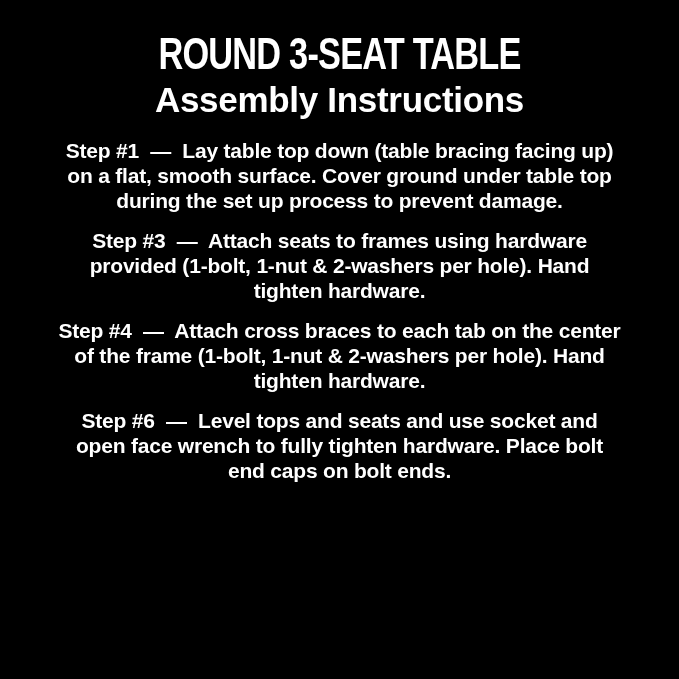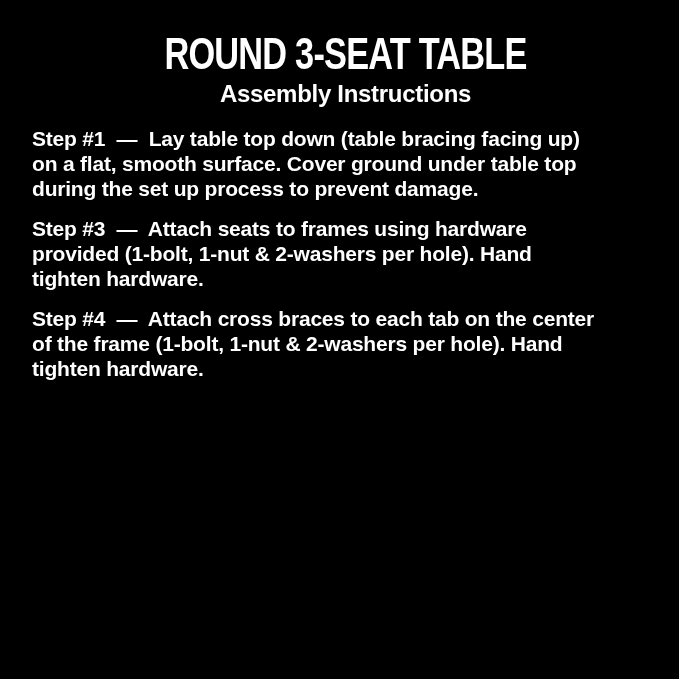--- a/index.html
+++ b/index.html
@@ -12,41 +12,42 @@
     background: #000000;
     color: #ffffff;
     font-family: "Liberation Sans", "DejaVu Sans", sans-serif;
     font-weight: 700;
     overflow: hidden;
   }
   .page {
     box-sizing: border-box;
     width: 679px;
     height: 679px;
-    padding: 32px 20px 0 32px;
+    padding: 32px 20px 0 20px;
   }
   .title {
     margin: 0;
     font-size: 44px;
     line-height: 1.0;
     text-align: center;
     letter-spacing: -1px;
     transform: scaleX(0.78);
     transform-origin: 50% 50%;
     white-space: nowrap;
   }
   .subtitle {
     margin: 4px 0 0 0;
-    font-size: 24px;
+    font-size: 35px;
     line-height: 1.15;
     text-align: center;
     letter-spacing: -0.3px;
   }
   .steps {
     margin-top: 18px;
+    text-align: center;
   }
   .step {
     margin: 0 0 15px 0;
     font-size: 21px;
     line-height: 25px;
     letter-spacing: -0.2px;
     white-space: pre-wrap;
   }
 </style>
 </head>
@@ -58,14 +59,17 @@
   <div class="steps">
     <p class="step">Step #1  —  Lay table top down (table bracing facing up)
 on a flat, smooth surface. Cover ground under table top
 during the set up process to prevent damage.</p>
     <p class="step">Step #3  —  Attach seats to frames using hardware
 provided (1-bolt, 1-nut &amp; 2-washers per hole). Hand
 tighten hardware.</p>
     <p class="step">Step #4  —  Attach cross braces to each tab on the center
 of the frame (1-bolt, 1-nut &amp; 2-washers per hole). Hand
 tighten hardware.</p>
+    <p class="step">Step #6  —  Level tops and seats and use socket and
+open face wrench to fully tighten hardware. Place bolt
+end caps on bolt ends.</p>
   </div>
 </div>
 
 </body></html>

